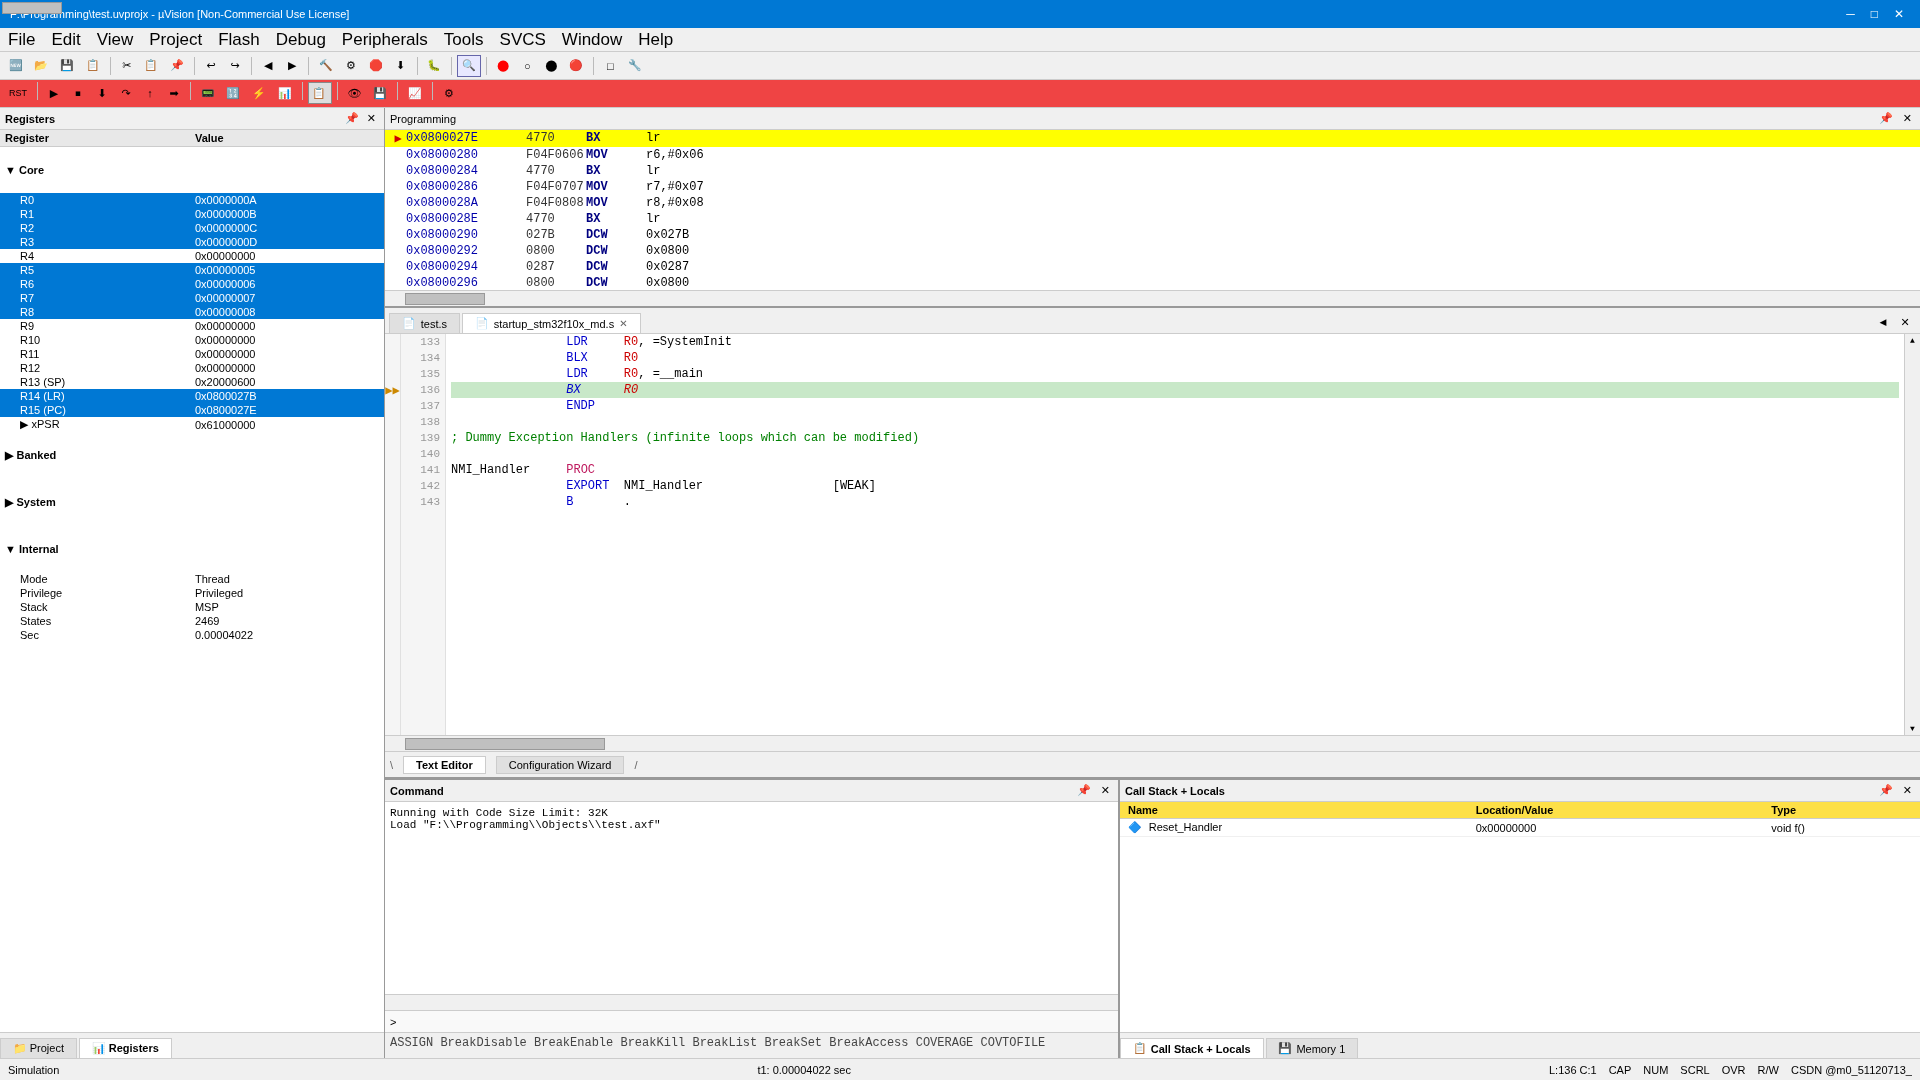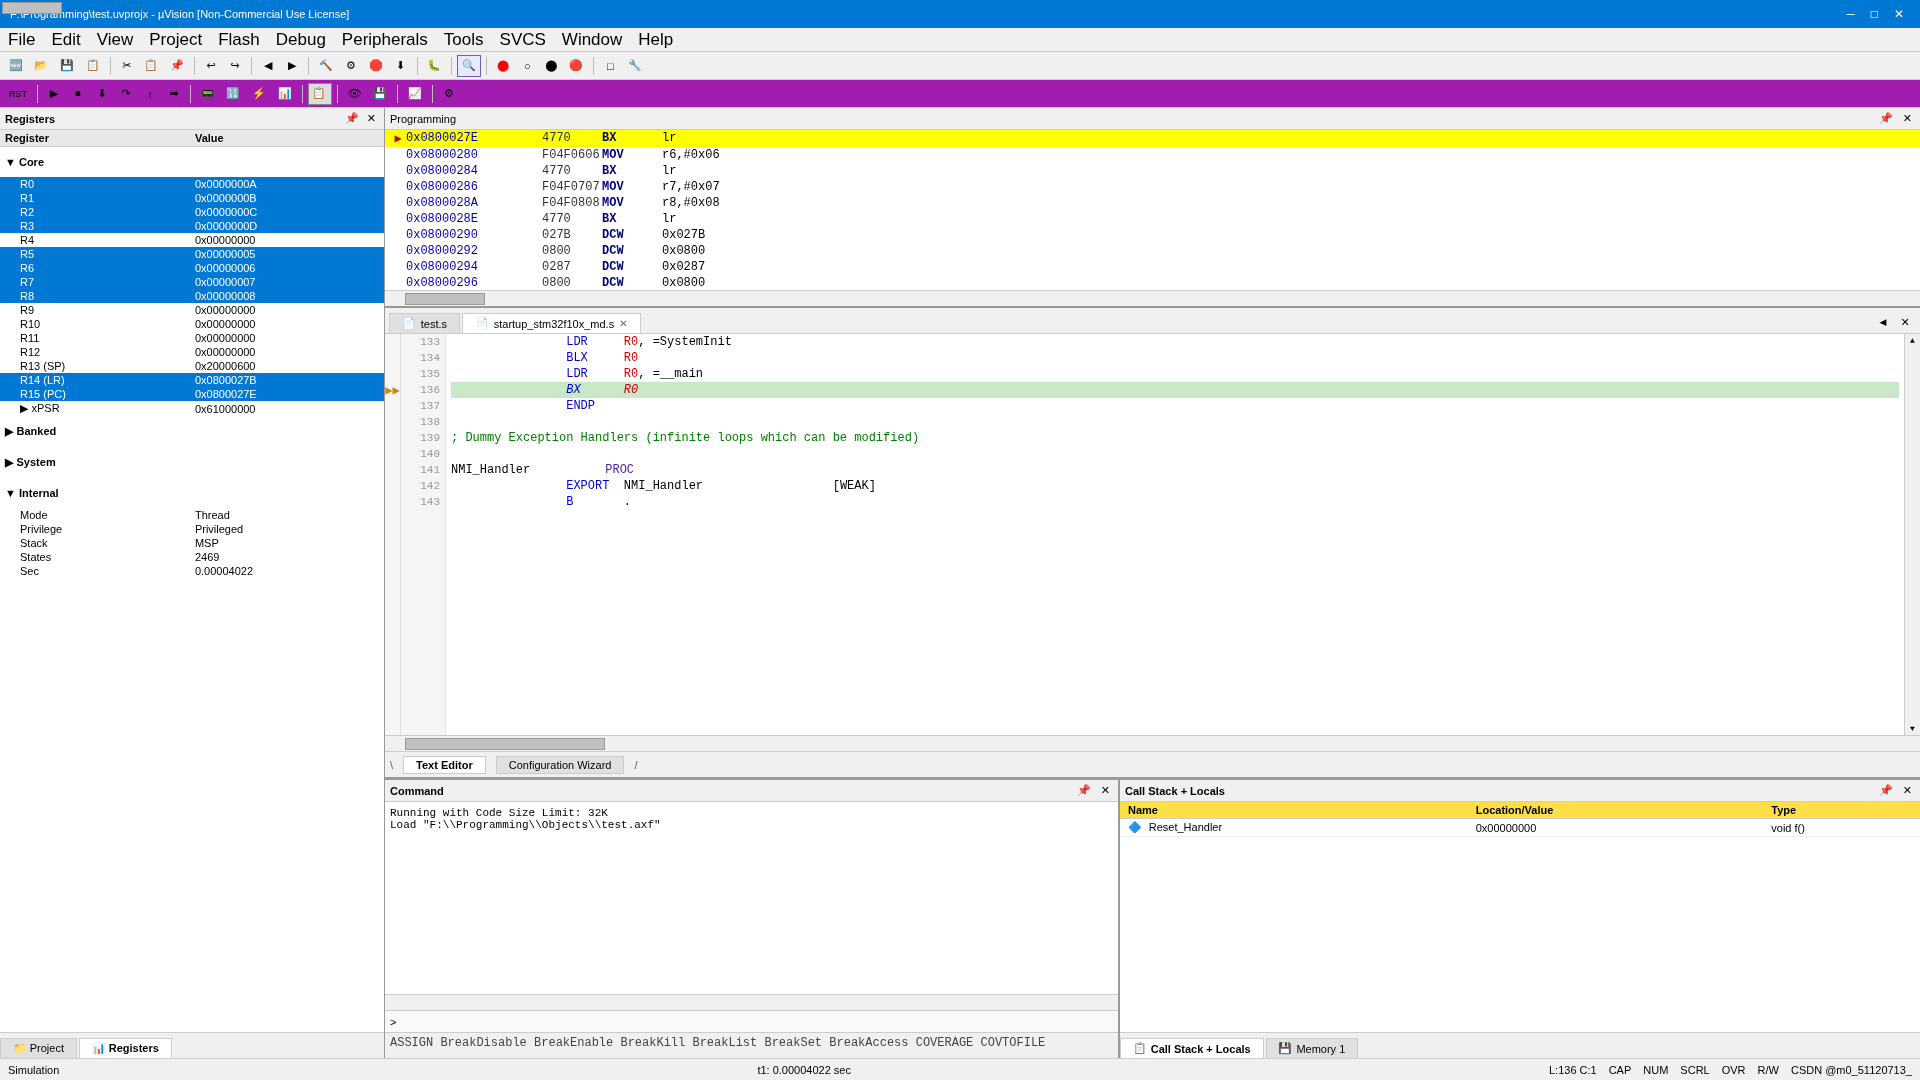--- a/index.html
+++ b/index.html
@@ -12,72 +12,72 @@
     
     #menu-bar { background: #f0f0f0; border-bottom: 1px solid #ccc; height: 24px; display: flex; align-items: center; }
     .menu-item { padding: 3px 8px; cursor: pointer; font-size: 17px; }
 
     
     #toolbar { background: #f0f0f0; border-bottom: 1px solid #ccc; height: 28px; display: flex; align-items: center; padding: 2px 4px; gap: 2px; }
     .tb-btn { background: none; border: 1px solid transparent; padding: 2px 4px; cursor: pointer; font-size: 11px; min-width: 22px; height: 22px; display: flex; align-items: center; justify-content: center; }
     .tb-sep { width: 1px; height: 18px; background: #bbb; margin: 0 3px; }
 
     
-    #toolbar2 { background: #a21caf; border-bottom: 1px solid #ccc; height: 28px; display: flex; align-items: center; padding: 2px 4px; gap: 2px; }
+    #toolbar2 { background: #ef4444; border-bottom: 1px solid #ccc; height: 28px; display: flex; padding: 2px 4px; gap: 2px; }
 
     
     #main-layout { display: flex; height: calc(1080px - 28px - 24px - 28px - 28px - 22px); }
 
     
     #registers-panel { width: 385px; min-width: 385px; border-right: 1px solid #999; display: flex; flex-direction: column; background: #fff; }
     .panel-header { background: #f0f0f0; border-bottom: 1px solid #ccc; padding: 2px 5px; display: flex; justify-content: space-between; align-items: center; height: 22px; font-size: 11px; font-weight: bold; }
     .panel-header-btns { display: flex; gap: 2px; }
     .panel-header-btn { background: none; border: none; cursor: pointer; font-size: 11px; padding: 1px 3px; }
 
     #registers-content { flex: 1; overflow-y: auto; overflow-x: hidden; }
     .reg-table { width: 100%; border-collapse: collapse; }
     .reg-table th { background: #e8e8e8; border-bottom: 1px solid #ccc; padding: 2px 5px; text-align: left; font-size: 11px; position: sticky; top: 0; }
     .reg-table td { padding: 1px 5px; font-size: 11px; white-space: nowrap; }
     .reg-row-selected { background: #0078d4 !important; color: white; }
     .reg-row-selected td { color: white; }
-    .group-row td { font-weight: bold; padding: 9px 5px; }
+    .group-row td { font-weight: bold; padding: 17px 5px; }
     .reg-indent { padding-left: 20px !important; }
 
     
     #registers-footer { background: #f0f0f0; border-top: 1px solid #ccc; height: 26px; display: flex; align-items: flex-end; }
     .footer-tab { padding: 3px 12px; border: 1px solid #ccc; border-bottom: none; background: #e0e0e0; cursor: pointer; font-size: 11px; margin-right: 2px; }
     .footer-tab.active { background: white; font-weight: bold; }
 
     
     #right-area { flex: 1; display: flex; flex-direction: column; }
 
     
     #disassembly-panel { height: 200px; border-bottom: 2px solid #999; display: flex; flex-direction: column; }
     #disassembly-content { flex: 1; overflow-y: auto; overflow-x: auto; background: white; font-family: 'Courier New', monospace; font-size: 12px; }
     .disasm-row { display: flex; padding: 1px 5px; white-space: nowrap; }
     .disasm-row.current { background: #ffff00; }
     .disasm-addr { color: #0000aa; min-width: 120px; }
-    .disasm-hex { min-width: 60px; color: #333; margin-left: 16px; }
+    .disasm-hex { min-width: 60px; color: #333; }
     .disasm-mnem { min-width: 60px; color: #000080; font-weight: bold; }
     .disasm-op { color: #000; }
 
     
     #editor-panel { flex: 1; border-bottom: 1px solid #999; display: flex; flex-direction: column; }
     #editor-tabs { background: #f0f0f0; border-bottom: 1px solid #ccc; display: flex; align-items: flex-end; padding: 0 4px; height: 26px; }
     .editor-tab { padding: 3px 12px; border: 1px solid #ccc; border-bottom: none; background: #e0e0e0; cursor: pointer; font-size: 11px; margin-right: 2px; display: flex; align-items: center; gap: 5px; }
     .editor-tab.active { background: white; }
     .editor-tab-close { cursor: pointer; color: #666; font-size: 10px; }
     #editor-content { flex: 1; overflow-y: auto; overflow-x: auto; background: white; font-family: 'Courier New', monospace; font-size: 12px; display: flex; }
     .line-numbers { background: #f5f5f5; border-right: 1px solid #e0e0e0; min-width: 45px; padding: 0 5px; color: #999; text-align: right; user-select: none; }
     .line-number { height: 16px; line-height: 16px; font-size: 11px; }
     .code-area { flex: 1; padding: 0 5px; }
     .code-line { height: 16px; line-height: 16px; white-space: nowrap; }
     .code-line.arrow-line { background: #fff; position: relative; font-style: italic; }
     .kw-blue { color: #0000cc; }
-    .kw-proc { color: #4c1d95; margin-left: 39px; }
+    .kw-proc { color: #be185d; }
     .comment-green { color: #008000; }
     .reg-ref { color: #cc0000; }
     #editor-footer { background: #f0f0f0; border-top: 1px solid #ccc; height: 26px; display: flex; align-items: center; padding: 0 5px; gap: 10px; }
     .editor-footer-tab { padding: 2px 12px; border: 1px solid #ccc; background: #e0e0e0; cursor: pointer; font-size: 11px; }
     .editor-footer-tab.active { background: white; font-weight: bold; }
 
     
     #bottom-area { display: flex; height: 280px; border-top: 2px solid #999; }
 
     

